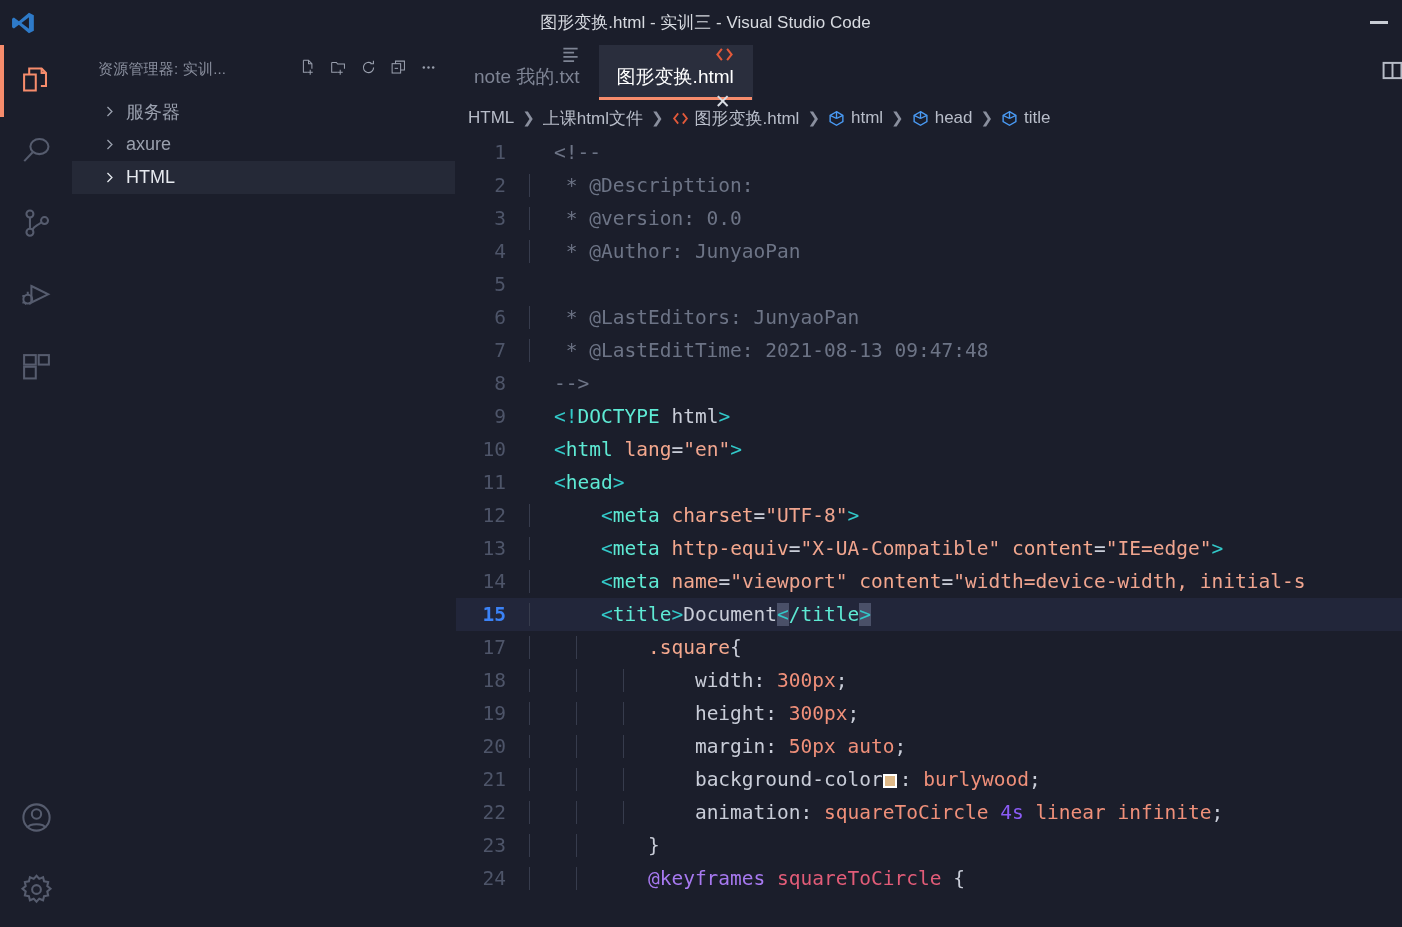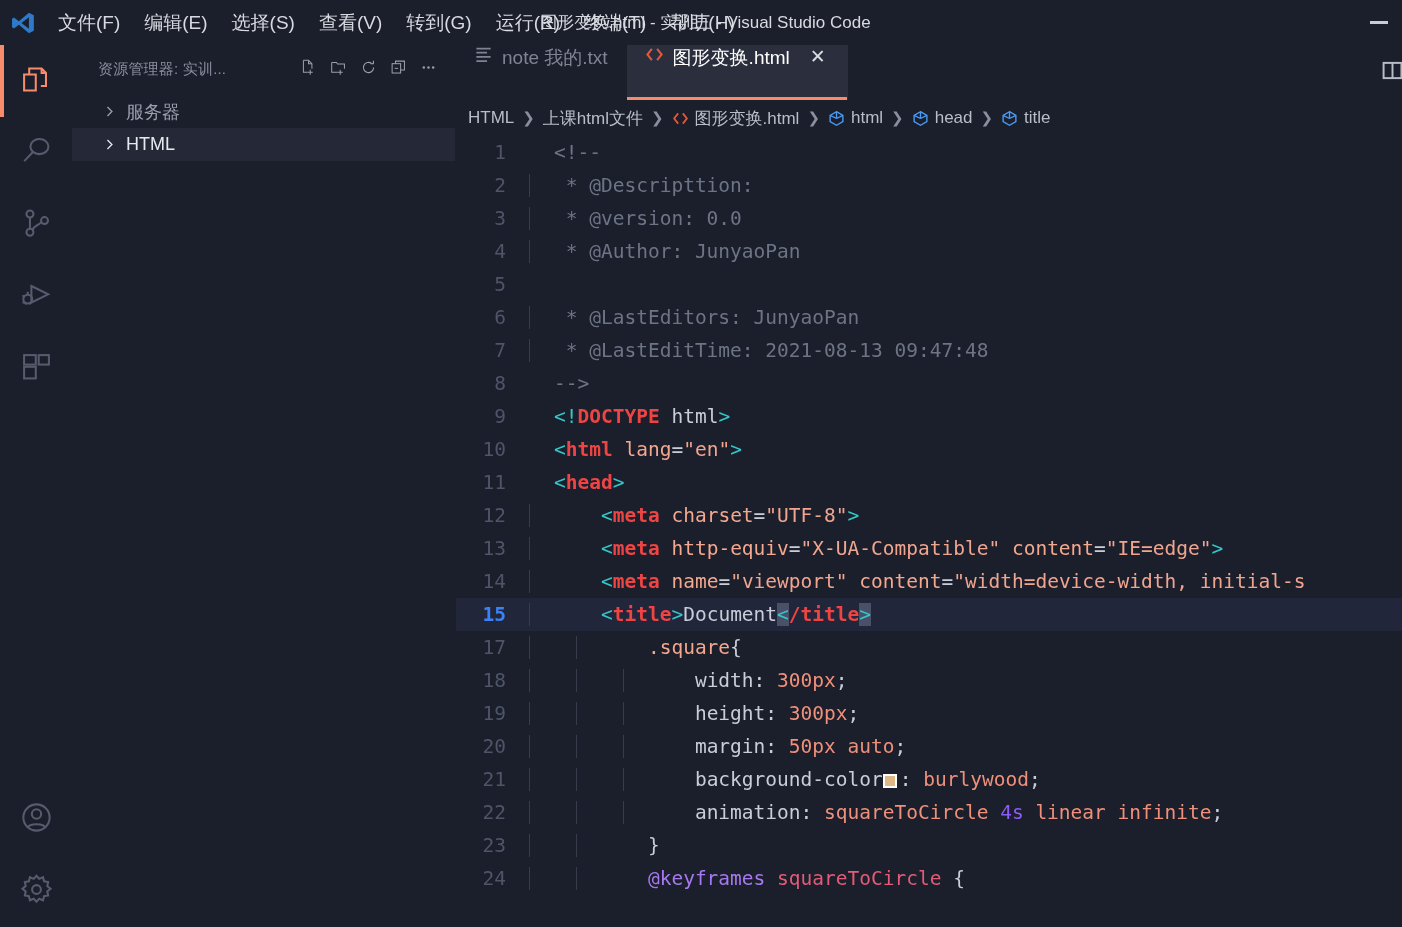--- a/index.html
+++ b/index.html
@@ -148,28 +148,28 @@
     background: #1b1e2b;
     min-width: 0;
   }
   #tabbar {
     height: 55px; flex: 0 0 55px;
     display: flex; align-items: stretch;
     background: #1b1e2b;
     position: relative;
   }
   .tab {
-    display: flex; align-items: flex-start;
+    display: flex; align-items: flex-end;
     padding: 0 18px;
     color: #7e8494;
     font-size: 19px;
-    gap: 9px;
     white-space: nowrap;
     border-right: 1px solid transparent;
     cursor: pointer;
+    flex-direction: column;
   }
   .tab .tab-icon { display: flex; align-items: center; }
   .tab .tab-icon svg { width: 19px; height: 19px; }
   .tab.preview .tab-label { font-style: italic; }
   .tab.active {
     background: #2a2e3d;
     color: #ffffff;
     box-shadow: inset 0 -3px 0 0 #f78c6c;
   }
   .tab.active .tab-icon { color: #e2593a; }
@@ -239,21 +239,21 @@
   .code-text { position: relative; padding-left: 26px; }
   .indent-guide {
     position: absolute;
     width: 1px;
     background: #373c4d;
     top: 0; bottom: 0;
   }
 
   
   .t-comment { color: #6d7486; }
-  .t-tag     { color: #ef4444; font-weight: bold; }
+  .t-tag     { color: #5eead4; }
   .t-bracket { color: #32c8c8; }
   .t-attr    { color: #f4a88e; }
   .t-string  { color: #f0a58f; }
   .t-text    { color: #c9cdd8; }
   .t-sel     { color: #f4a88e; }
   .t-prop    { color: #c9cdd8; }
   .t-val     { color: #f0907a; text-align: center; }
   .t-at      { color: #a779f0; }
   .t-name    { color: #e25c78; }
   .t-punct   { color: #c9cdd8; }
@@ -271,30 +271,20 @@
 </head>
 <body>
 
 <div id="titlebar">
   <div id="vscode-logo">
     <svg viewBox="0 0 24 24" fill="none">
       <path d="M17.5 2.5 L22 4.8 V19.2 L17.5 21.5 L8.2 13.6 L3.6 17 L1.9 16 V8 L3.6 7 L8.2 10.4 Z" fill="#2f7fd1" opacity="0.95"></path>
       <path d="M17.5 6.6 V17.4 L10.6 12 Z" fill="#1b1e2b"></path>
     </svg>
   </div>
-  <div id="menubar">
-    <div class="menu-item">文件(F)</div>
-    <div class="menu-item">编辑(E)</div>
-    <div class="menu-item">选择(S)</div>
-    <div class="menu-item">查看(V)</div>
-    <div class="menu-item">转到(G)</div>
-    <div class="menu-item">运行(R)</div>
-    <div class="menu-item">终端(T)</div>
-    <div class="menu-item">帮助(H)</div>
-  </div>
   <div id="window-title">图形变换.html - 实训三 - Visual Studio Code</div>
   <div id="window-controls">
     <div class="win-btn">
       <span class="minimize-glyph"></span>
     </div>
   </div>
 </div>
 
 <div id="main-row">
 
@@ -417,20 +407,28 @@
       </div>
     </div>
     <div id="folder-tree">
       <div class="tree-row">
         <span class="chev">
           <svg viewBox="0 0 16 16" fill="none" stroke="currentColor" stroke-width="1.6">
               <path d="M5.5 2.5 L11 8 L5.5 13.5"></path>
             </svg>
         </span>
         <span class="tree-label">服务器</span>
+      </div>
+      <div class="tree-row">
+        <span class="chev">
+          <svg viewBox="0 0 16 16" fill="none" stroke="currentColor" stroke-width="1.6">
+              <path d="M5.5 2.5 L11 8 L5.5 13.5"></path>
+            </svg>
+        </span>
+        <span class="tree-label">axure</span>
       </div>
       <div class="tree-row selected">
         <span class="chev">
           <svg viewBox="0 0 16 16" fill="none" stroke="currentColor" stroke-width="1.6">
               <path d="M5.5 2.5 L11 8 L5.5 13.5"></path>
             </svg>
         </span>
         <span class="tree-label">HTML</span>
       </div>
     </div>

